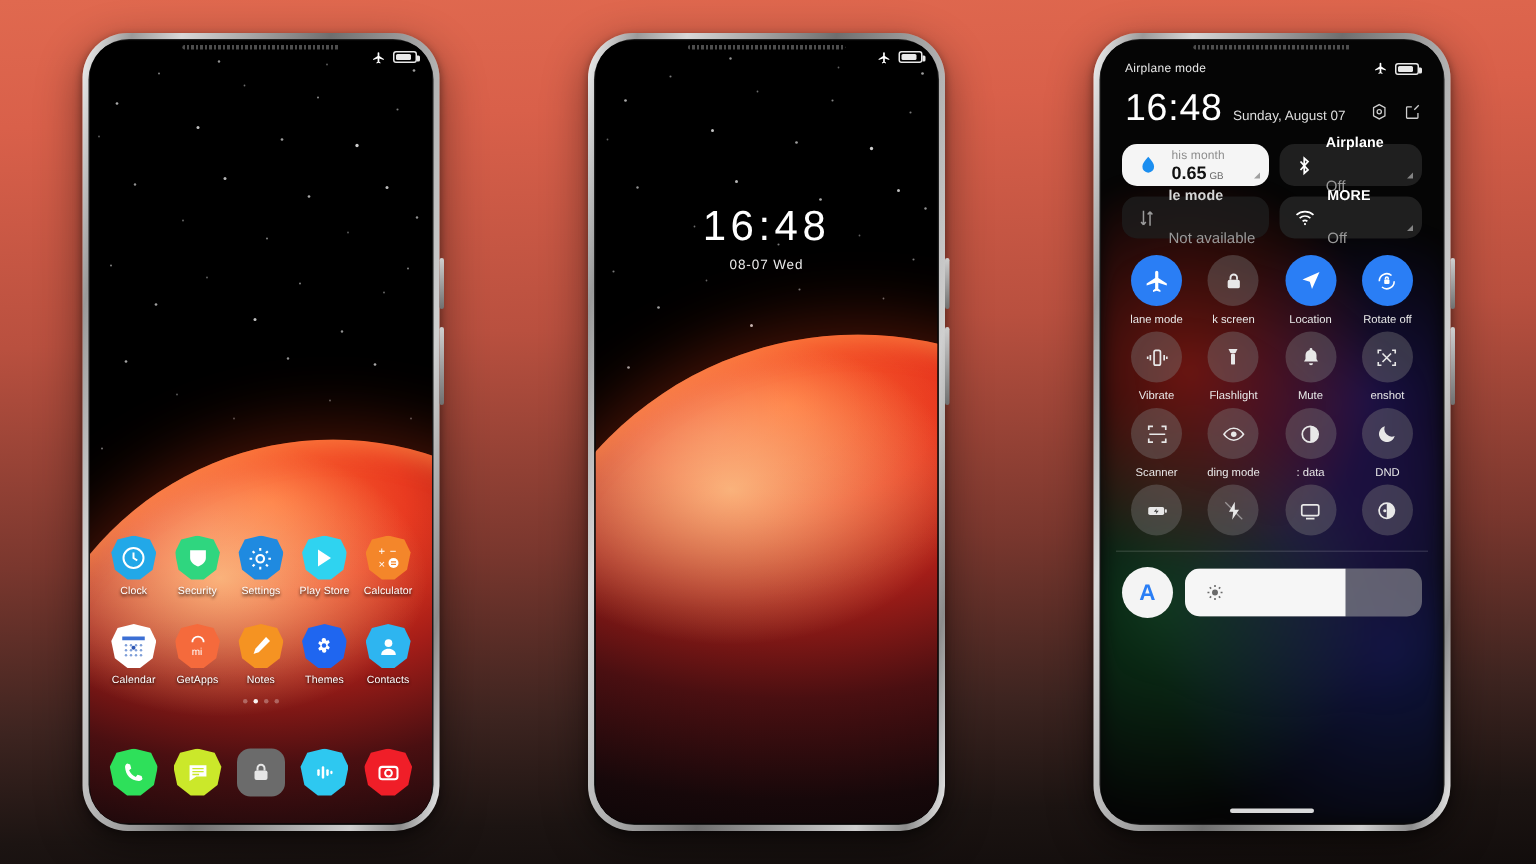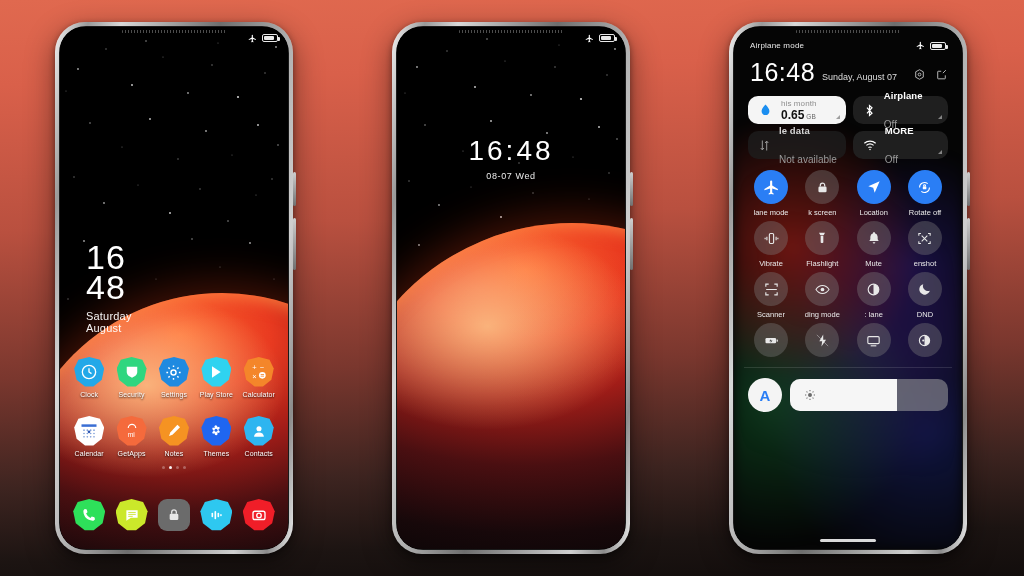--- a/index.html
+++ b/index.html
@@ -210,26 +210,20 @@
 
         <div class="p1-status">
           <svg class="ico-plane-sm" viewBox="0 0 24 24">
             <path d="M21 16v-2l-8-5V3.5A1.5 1.5 0 0 0 11.5 2 1.5 1.5 0 0 0 10 3.5V9l-8 5v2l8-2.5V19l-2 1.5V22l3.5-1 3.5 1v-1.5L13 19v-5.5Z"></path>
           </svg>
           <span class="batt">
               <i></i>
             </span>
         </div>
 
-        <div class="p1-clock">
-          <div class="p1-hh">16</div>
-          <div class="p1-mm">48</div>
-          <div class="p1-dow">Saturday</div>
-          <div class="p1-mon">August</div>
-        </div>
 
         <div class="grid-apps" style="top:330px;">
           <div class="app-row">
 
             <div class="app">
               <div class="sq squircle" style="background:#22a8e8;">
                 <svg width="20" height="20" viewBox="0 0 24 24" fill="none" stroke="#fff" stroke-width="1.6">
                   <circle cx="12" cy="12" r="8"></circle>
                     <path d="M12 7.5V12l3 2"></path>
                 </svg>
@@ -539,21 +533,21 @@
                 <span class="tile-t2">Off</span>
               </span>
               <span class="corner"></span>
             </div>
 
             <div class="tile dark" style="background:rgba(30,30,30,.78);">
               <svg width="15" height="15" viewBox="0 0 24 24" fill="none" stroke="#9a9a9a" stroke-width="1.6">
                 <path d="M8.5 4v15M8.5 19l-2.5-3M8.5 19l2.5-3M15.5 20V5M15.5 5 13 8M15.5 5 18 8"></path>
               </svg>
               <span class="tile-txt">
-                <span class="tile-t1" style="color:#d6d6d6;">le data</span>
+                <span class="tile-t1" style="color:#d6d6d6;">le mode</span>
                 <span class="tile-t2">Not available</span>
               </span>
             </div>
 
             <div class="tile dark">
               <svg width="16" height="16" viewBox="0 0 24 24" fill="none" stroke="#fff" stroke-width="1.7">
                 <path d="M3.5 9.3a13 13 0 0 1 17 0"></path>
                   <path d="M6.6 12.6a8.6 8.6 0 0 1 10.8 0"></path>
                 <path d="M9.6 15.8a4.2 4.2 0 0 1 4.8 0"></path>
                   <circle cx="12" cy="18.6" r="1.1" fill="#fff" stroke="none"></circle>
@@ -663,21 +657,21 @@
                 </div>
                 <div class="tog-l">ding mode</div>
               </div>
               <div class="tog">
                 <div class="tog-c">
                   <svg width="17" height="17" viewBox="0 0 24 24" fill="none" stroke="#e8e8e8" stroke-width="1.6">
                     <circle cx="12" cy="12" r="7.5"></circle>
                       <path d="M12 4.5a7.5 7.5 0 0 1 0 15Z" fill="#e8e8e8" stroke="none"></path>
                   </svg>
                 </div>
-                <div class="tog-l">: lane</div>
+                <div class="tog-l">: data</div>
               </div>
               <div class="tog">
                 <div class="tog-c">
                   <svg width="16" height="16" viewBox="0 0 24 24" fill="#e8e8e8">
                     <path d="M19.2 14.6A7.6 7.6 0 0 1 9.4 4.8 8 8 0 1 0 19.2 14.6Z"></path>
                   </svg>
                 </div>
                 <div class="tog-l">DND</div>
               </div>
             </div>

